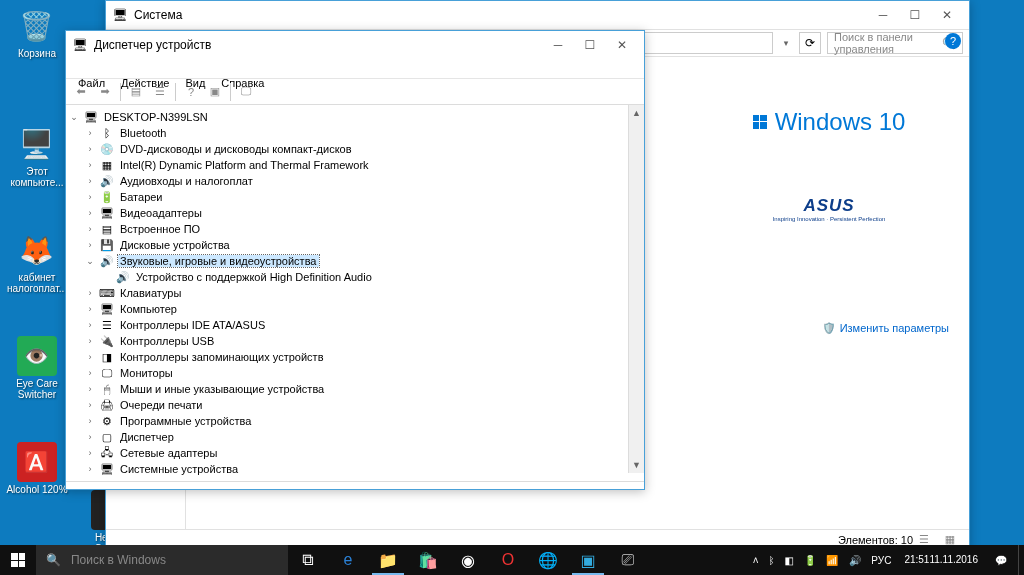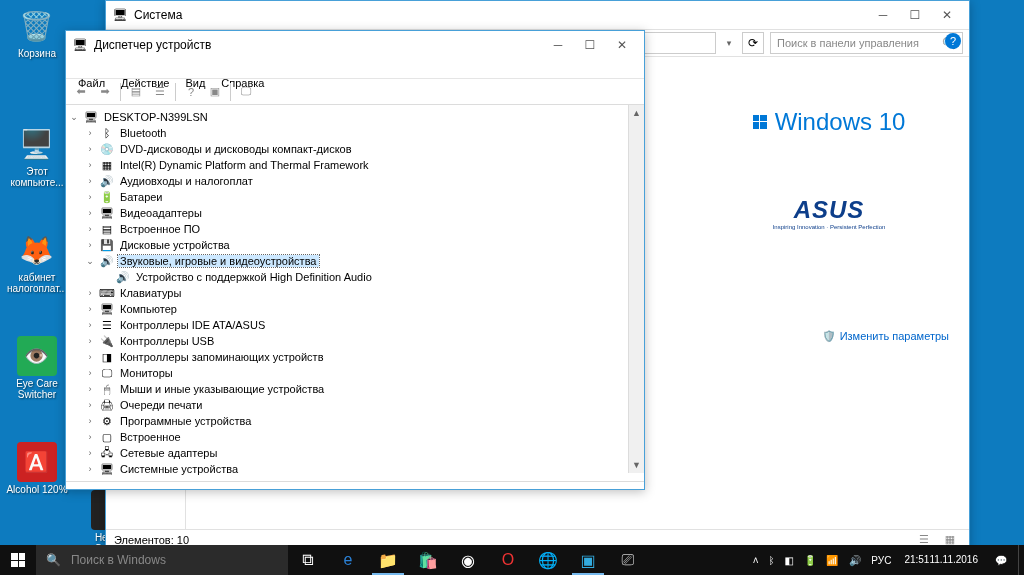--- a/index.html
+++ b/index.html
@@ -18,30 +18,30 @@
 .win-title .icon { width: 16px; height: 16px; margin-right: 6px; display:flex;align-items:center;justify-content:center;}
 .win-title .t { flex: 1; }
 .win-ctrl { display: flex; }
 .win-ctrl div { width: 32px; height: 28px; display: flex; align-items: center; justify-content: center; font-size: 12px; cursor: pointer; color:#555;}
 
 
 .syswin { left: 105px; top: 0; width: 865px; height: 550px; }
 .sys-toolbar { height: 28px; border-top: 1px solid #e1e1e1; border-bottom: 1px solid #e1e1e1; display: flex; align-items: center; padding: 0 6px; gap: 6px; }
 .addr { flex: 1; height: 22px; border: 1px solid #ccc; background: #fff; }
 .refresh { width: 22px; height: 22px; border: 1px solid #ccc; display: flex; align-items: center; justify-content: center; font-size: 12px; cursor: pointer; }
-.search { width: 193px; height: 22px; border: 1px solid #ccc; padding: 0 6px; font-size: 11px; color: #888; display:flex;align-items:center;justify-content:space-between;}
+.search { width: 136px; height: 22px; border: 1px solid #ccc; padding: 0 6px; font-size: 11px; color: #888; display:flex;align-items:center;justify-content:space-between;}
 .sys-body { display: flex; height: calc(100% - 56px - 20px); }
 .sys-left { width: 80px; border-right: 1px solid #e1e1e1; padding: 8px 4px; font-size: 11px; }
 .sys-left-item { display: flex; align-items: center; gap: 6px; padding: 3px 2px; cursor: pointer; white-space:nowrap;}
 .sys-mid { flex: 1; padding: 30px; }
 .sys-right { width: 280px; padding: 20px; }
 .sys-right .logo { margin: 30px 0 60px; text-align: center; }
 .sys-right .asus { margin-top: 40px; text-align: center; color: #0d3e8a; font-weight: bold; font-style:italic;}
 .sys-change { color: #0066cc; font-size: 11px; text-align: right; margin-top: 100px; cursor: pointer; display:flex; align-items:flex-start; justify-content:flex-end; gap:4px;}
-.sys-status { height: 20px; border-top: 1px solid #e1e1e1; font-size: 11px; padding: 2px 8px; display: flex; align-items: center; justify-content:space-between;}
+.sys-status { height: 20px; border-top: 1px solid #e1e1e1; font-size: 11px; padding: 2px 8px; display: flex; align-items: center; justify-content:flex-end;}
 .help-icon { position:absolute; right:8px; top:32px; width:16px;height:16px;border-radius:50%;background:#0078d7;color:#fff;font-size:11px;display:flex;align-items:center;justify-content:center;cursor:pointer;}
 
 
 .dmwin { left: 65px; top: 30px; width: 580px; height: 460px; z-index: 10; }
 .dm-menu { height: 20px; display: flex; padding: 0 4px; font-size: 11px; border-bottom: 1px solid #e5e5e5;}
 .dm-menu div { padding: 2px 8px; cursor: pointer; margin-top: 16px; }
 .dm-tools { height: 26px; border-bottom: 1px solid #dcdcdc; display: flex; align-items: center; padding: 0 4px; gap: 2px; }
 .dm-tool { width: 22px; height: 22px; display: flex; align-items: center; justify-content: center; cursor: pointer; border: 1px solid transparent; font-size:11px; color:#888;}
 .dm-sep { width: 1px; height: 18px; background: #ccc; margin: 0 2px; }
 .dm-tree { height: calc(100% - 28px - 20px - 26px - 8px); overflow: hidden; padding: 4px 2px; font-size: 11px; position:relative;}
@@ -145,21 +145,21 @@
           <span class="winlogo blue">
               <div></div>
               <div></div>
               <div></div>
               <div></div>
             </span>
           <span style="color:#0078d7;font-size:24px;font-weight:300">Windows 10</span>
         </span>
       </div>
       <div class="asus">
-        <div style="font-size:24px;letter-spacing:1px">ASUS</div>
+        <div style="font-size:17px;letter-spacing:1px">ASUS</div>
         <div style="font-size:6px;font-weight:normal;font-style:normal;color:#0d3e8a">Inspiring Innovation · Persistent Perfection</div>
       </div>
       <div class="sys-change">
         <span>🛡️</span>
         <span style="text-align:left">Изменить параметры</span>
       </div>
     </div>
   </div>
   <div class="sys-status">
     <span>Элементов: 10</span>
@@ -296,21 +296,21 @@
           <span class="txt">Очереди печати</span>
         </div>
         <div class="tree-item" style="padding-left: 16px;">
           <span class="tree-toggle">›</span>
           <span class="tree-icon">⚙</span>
           <span class="txt">Программные устройства</span>
         </div>
         <div class="tree-item" style="padding-left: 16px;">
           <span class="tree-toggle">›</span>
           <span class="tree-icon">▢</span>
-          <span class="txt">Встроенное</span>
+          <span class="txt">Диспетчер</span>
         </div>
         <div class="tree-item" style="padding-left: 16px;">
           <span class="tree-toggle">›</span>
           <span class="tree-icon">🖧</span>
           <span class="txt">Сетевые адаптеры</span>
         </div>
         <div class="tree-item" style="padding-left: 16px;">
           <span class="tree-toggle">›</span>
           <span class="tree-icon">🖥</span>
           <span class="txt">Системные устройства</span>

